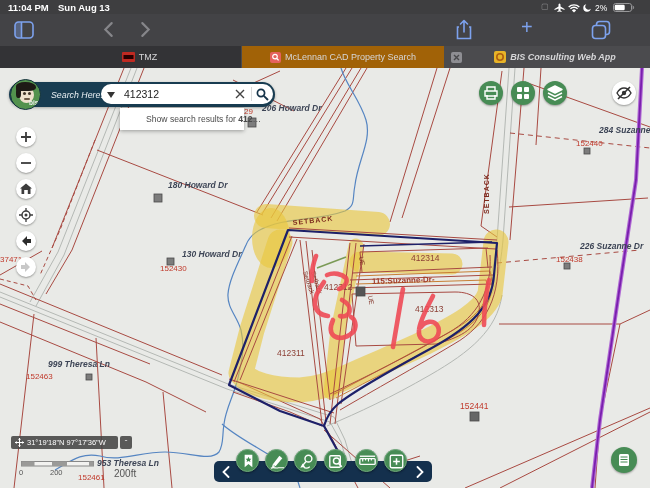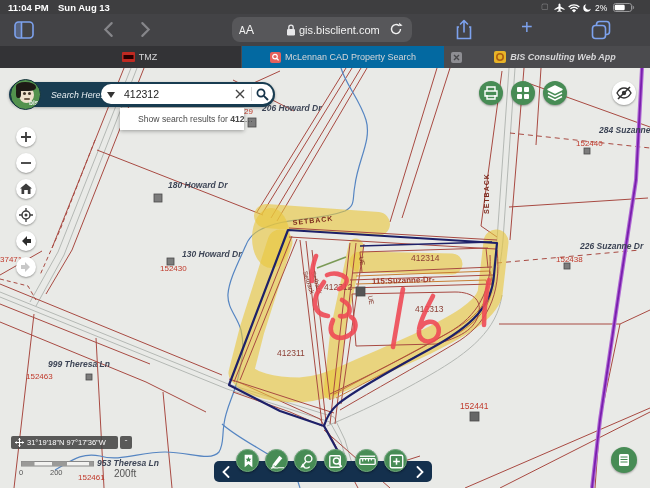--- a/index.html
+++ b/index.html
@@ -4,32 +4,32 @@
 <style>
 *{margin:0;padding:0;box-sizing:border-box;}
 html,body{width:650px;height:488px;overflow:hidden;font-family:"Liberation Sans",sans-serif;}
 #app{position:relative;width:650px;height:488px;background:#e9eae7;}
 
 #statusbar{position:absolute;left:0;top:0;width:650px;height:14px;background:#3e3e40;color:#fff;}
 #toolbar{position:absolute;left:0;top:14px;width:650px;height:32px;background:#434346;}
 #tabbar{position:absolute;left:0;top:46px;width:650px;height:22px;background:#333336;display:flex;padding-left:38px;}
 .tab{height:22px;display:flex;align-items:center;justify-content:center;font-size:9px;color:#d6d6d8;}
 #tab1{width:217px;background:#333336;border-right:1px solid #4a4a4d;}
-#tab2{width:215px;background:#0369a1;}
+#tab2{width:215px;background:#a16207;}
 #tab3{width:218px;background:#4b4b4e;position:relative;font-style:italic;}
 .st{position:absolute;font-size:10px;}
 #urlfield{position:absolute;left:232px;top:3px;width:180px;height:25px;background:#57575a;border-radius:8px;color:#f2f2f2;}
 
 .circlebtn{position:absolute;border-radius:50%;box-shadow:0 1px 2px rgba(0,0,0,.35);}
 .whitebtn{background:#fff;color:#3c3c3c;}
 .greenbtn{background:#478c55;}
 #searchpill{position:absolute;left:9px;top:82px;width:266px;height:25px;background:#183c51;border-radius:13px;box-shadow:0 1px 3px rgba(0,0,0,.3);}
 #avatar{position:absolute;left:10px;top:79px;width:31px;height:31px;border-radius:50%;background:#53924e;overflow:hidden;border:1px solid #14303f;}
 #searchinput{position:absolute;left:101px;top:84px;width:172px;height:20px;background:#fff;border-radius:10px;}
-#dropdown{position:absolute;left:120px;top:108px;width:124px;height:22px;background:#fff;box-shadow:0 1px 4px rgba(0,0,0,.35);font-size:8.6px;color:#4a4a4a;line-height:22px;padding-left:18px;white-space:nowrap;}
+#dropdown{position:absolute;left:120px;top:108px;width:124px;height:22px;background:#fff;box-shadow:0 1px 4px rgba(0,0,0,.35);font-size:8.6px;color:#4a4a4a;line-height:22px;padding-left:26px;white-space:nowrap;}
 #coordbar{position:absolute;left:11px;top:436px;width:107px;height:13px;background:rgba(68,68,68,.88);border-radius:2px;color:#fff;font-size:7.5px;line-height:13px;}
 #coordup{position:absolute;left:120px;top:436px;width:12px;height:13px;background:rgba(68,68,68,.88);border-radius:2px;color:#fff;font-size:8px;line-height:13px;text-align:center;}
 #btoolbar{position:absolute;left:214px;top:461px;width:218px;height:21px;background:#14304d;border-radius:5px;}
 </style>
 </head>
 <body>
 <div id="app">
 
 <svg id="map" width="650" height="420" viewBox="0 68 650 420" style="position:absolute;left:0;top:68px;">
 <rect x="0" y="68" width="650" height="420" fill="#e9eae7"></rect>
@@ -235,32 +235,20 @@
         <rect x="1" y="2" width="18" height="16" rx="3.5" fill="none" stroke="#7da2ee" stroke-width="1.6"></rect>
         <line x1="7.5" y1="2" x2="7.5" y2="18" stroke="#7da2ee" stroke-width="1.6"></line>
         <rect x="1" y="2" width="6.5" height="16" rx="3" fill="#7da2ee" opacity="0.35"></rect>
       </svg>
   <svg style="position:absolute;left:102px;top:7px;" width="13" height="17" viewBox="0 0 12 16">
         <path d="M9 2 L3 8 L9 14" stroke="#86868a" stroke-width="2" fill="none" stroke-linecap="round"></path>
       </svg>
   <svg style="position:absolute;left:139px;top:7px;" width="13" height="17" viewBox="0 0 12 16">
         <path d="M3 2 L9 8 L3 14" stroke="#86868a" stroke-width="2" fill="none" stroke-linecap="round"></path>
       </svg>
-  <div id="urlfield">
-    <span style="position:absolute;left:7px;top:6px;font-size:10px;">A<span style="font-size:12.5px;">A</span></span>
-    <svg style="position:absolute;left:54px;top:7px;" width="10" height="12" viewBox="0 0 10 12">
-          <rect x="1" y="5" width="8" height="6.5" rx="1.2" fill="#e8e8ea"></rect>
-          <path d="M2.8 5 L2.8 3.4 a2.2 2.2 0 0 1 4.4 0 L7.2 5" fill="none" stroke="#e8e8ea" stroke-width="1.3"></path>
-        </svg>
-    <span style="position:absolute;left:67px;top:7px;font-size:11px;">gis.bisclient.com</span>
-    <svg style="position:absolute;right:9px;top:5px;" width="14" height="14" viewBox="0 0 14 14">
-          <path d="M11.5 7 a4.5 4.5 0 1 1 -1.4 -3.2" stroke="#f2f2f2" stroke-width="1.4" fill="none"></path>
-          <path d="M10 0.8 L10.4 4.2 L13.6 3.4 Z" fill="#f2f2f2"></path>
-        </svg>
-  </div>
   <svg style="position:absolute;left:455px;top:5px;" width="18" height="22" viewBox="0 0 18 22">
         <path d="M9 2 L9 13 M5.5 5 L9 1.5 L12.5 5" stroke="#7da2ee" stroke-width="1.6" fill="none" stroke-linecap="round" stroke-linejoin="round"></path>
         <path d="M4 8 L2.5 8 L2.5 19.5 L15.5 19.5 L15.5 8 L14 8" stroke="#7da2ee" stroke-width="1.6" fill="none"></path>
       </svg>
   <span style="position:absolute;left:521px;top:2px;font-size:20px;color:#7da2ee;font-weight:300;">+</span>
   <svg style="position:absolute;left:591px;top:6px;" width="20" height="20" viewBox="0 0 20 20">
         <rect x="5.5" y="1.5" width="13" height="13" rx="3" fill="none" stroke="#7da2ee" stroke-width="1.6"></rect>
         <rect x="1.5" y="5.5" width="13" height="13" rx="3" fill="#434346" stroke="#7da2ee" stroke-width="1.6"></rect>
       </svg>
 </div>

